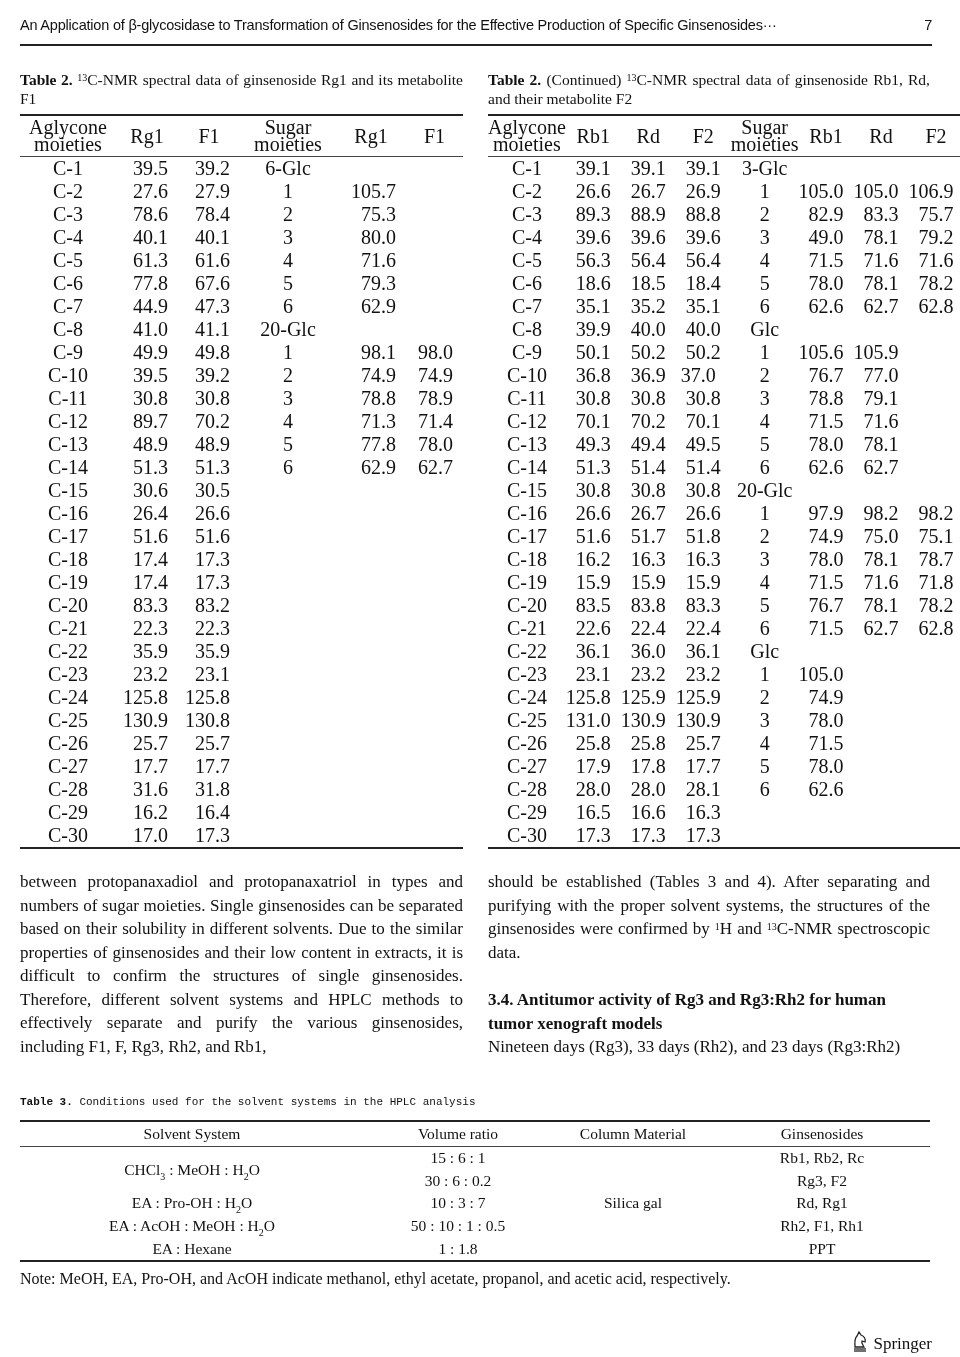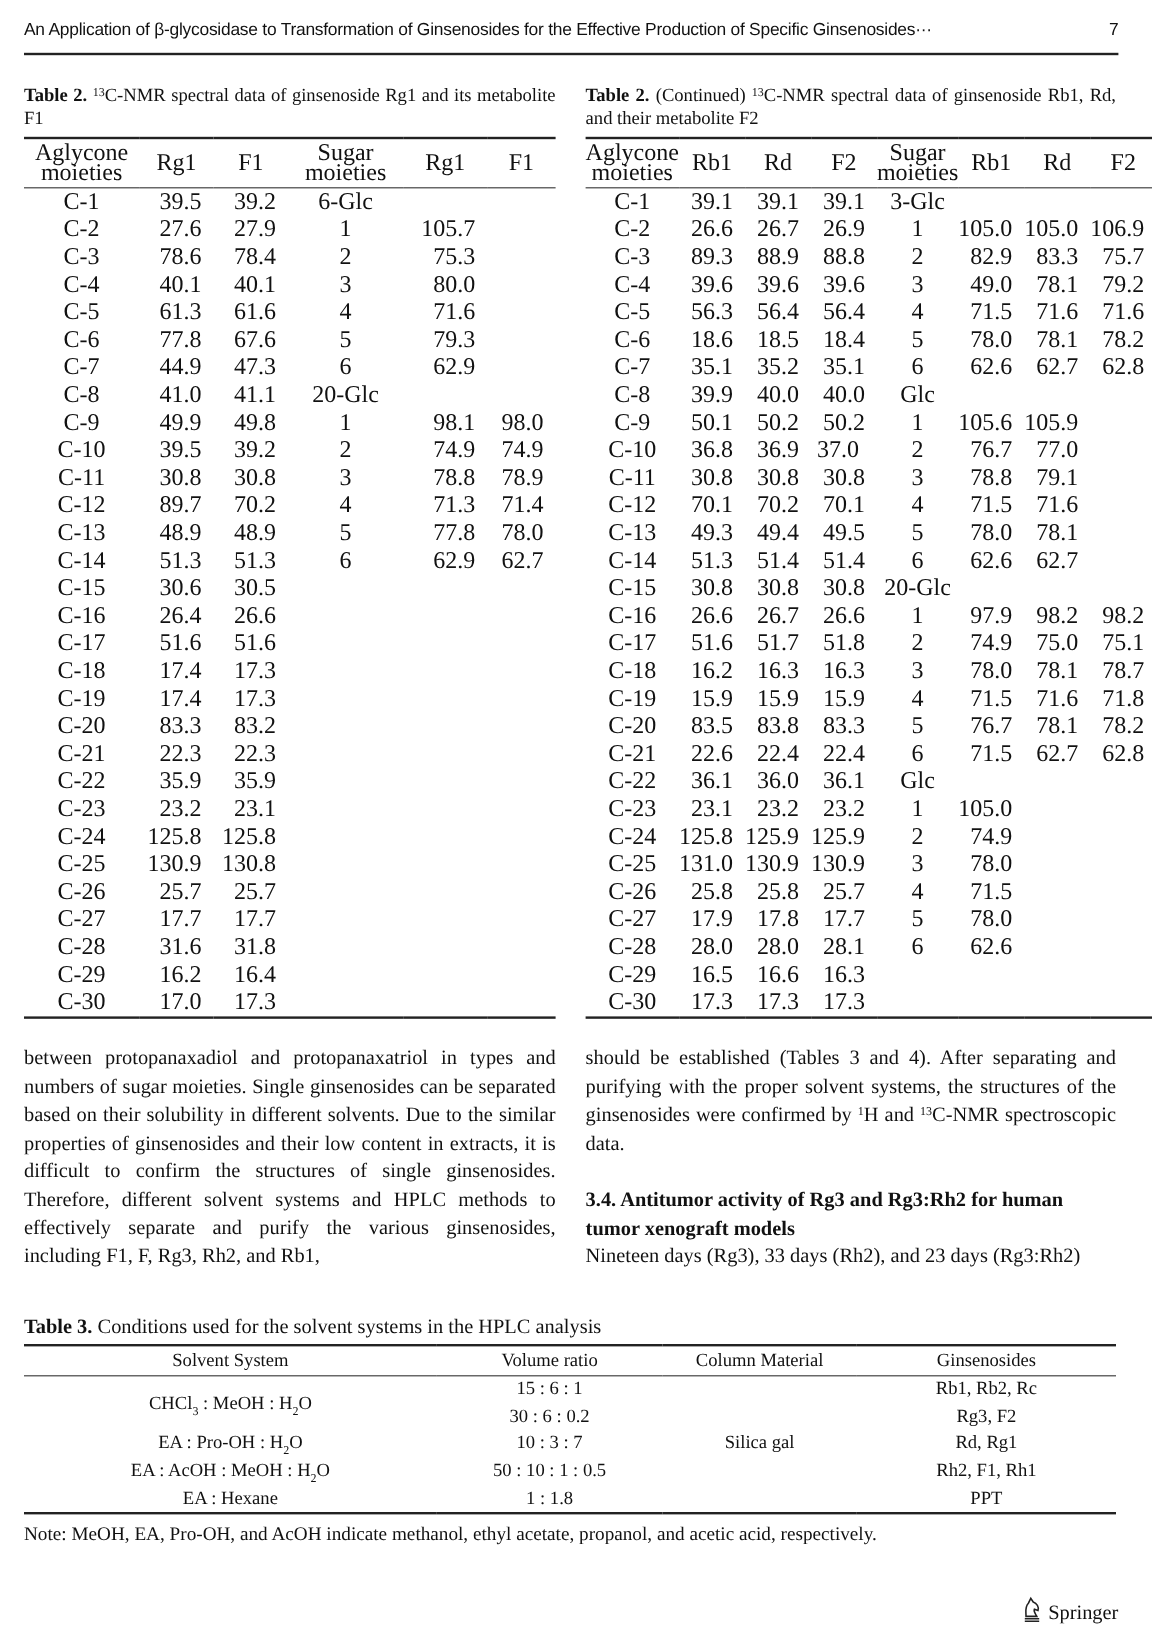--- a/index.html
+++ b/index.html
@@ -16,21 +16,21 @@
 
   table.nmr { position:absolute; border-collapse:collapse; font-size:20px; }
   table.nmr th { font-weight:normal; line-height:17px; padding:3px 0 3px 0; border-top:2px solid #222; border-bottom:1.5px solid #444; text-align:center; }
   table.nmr td { height:22.4px; padding:0; text-align:center; white-space:nowrap; }
   table.nmr tr:last-child td { border-bottom:2px solid #222; }
   table.nmr td.num { text-align:right; }
 
   .body-text { position:absolute; font-size:17px; line-height:23.5px; text-align:justify; }
   .section-head { position:absolute; font-size:17px; line-height:23.5px; font-weight:bold; }
 
-  .t3-caption { position:absolute; left:20px; top:1096px; font-size:17px; }
+  .t3-caption { position:absolute; left:20px; top:1096px; font-size:11px;font-family:Liberation Mono, monospace; }
   table.t3 { position:absolute; left:20px; top:1120px; width:910px; border-collapse:collapse; font-size:15.5px; }
   table.t3 th { font-weight:normal; border-top:2px solid #222; border-bottom:1.5px solid #444; padding:3px 0; text-align:center; }
   table.t3 td { text-align:center; height:22.6px; padding:0; vertical-align:middle; }
   table.t3 tr.last td { border-bottom:2px solid #222; }
   .t3-note { position:absolute; left:20px; top:1270px; font-size:16px; }
 
   .publisher { position:absolute; right:28px; top:1330px; font-size:17px; display:flex; align-items:center; gap:4px; }
 </style>
 </head>
 <body>

